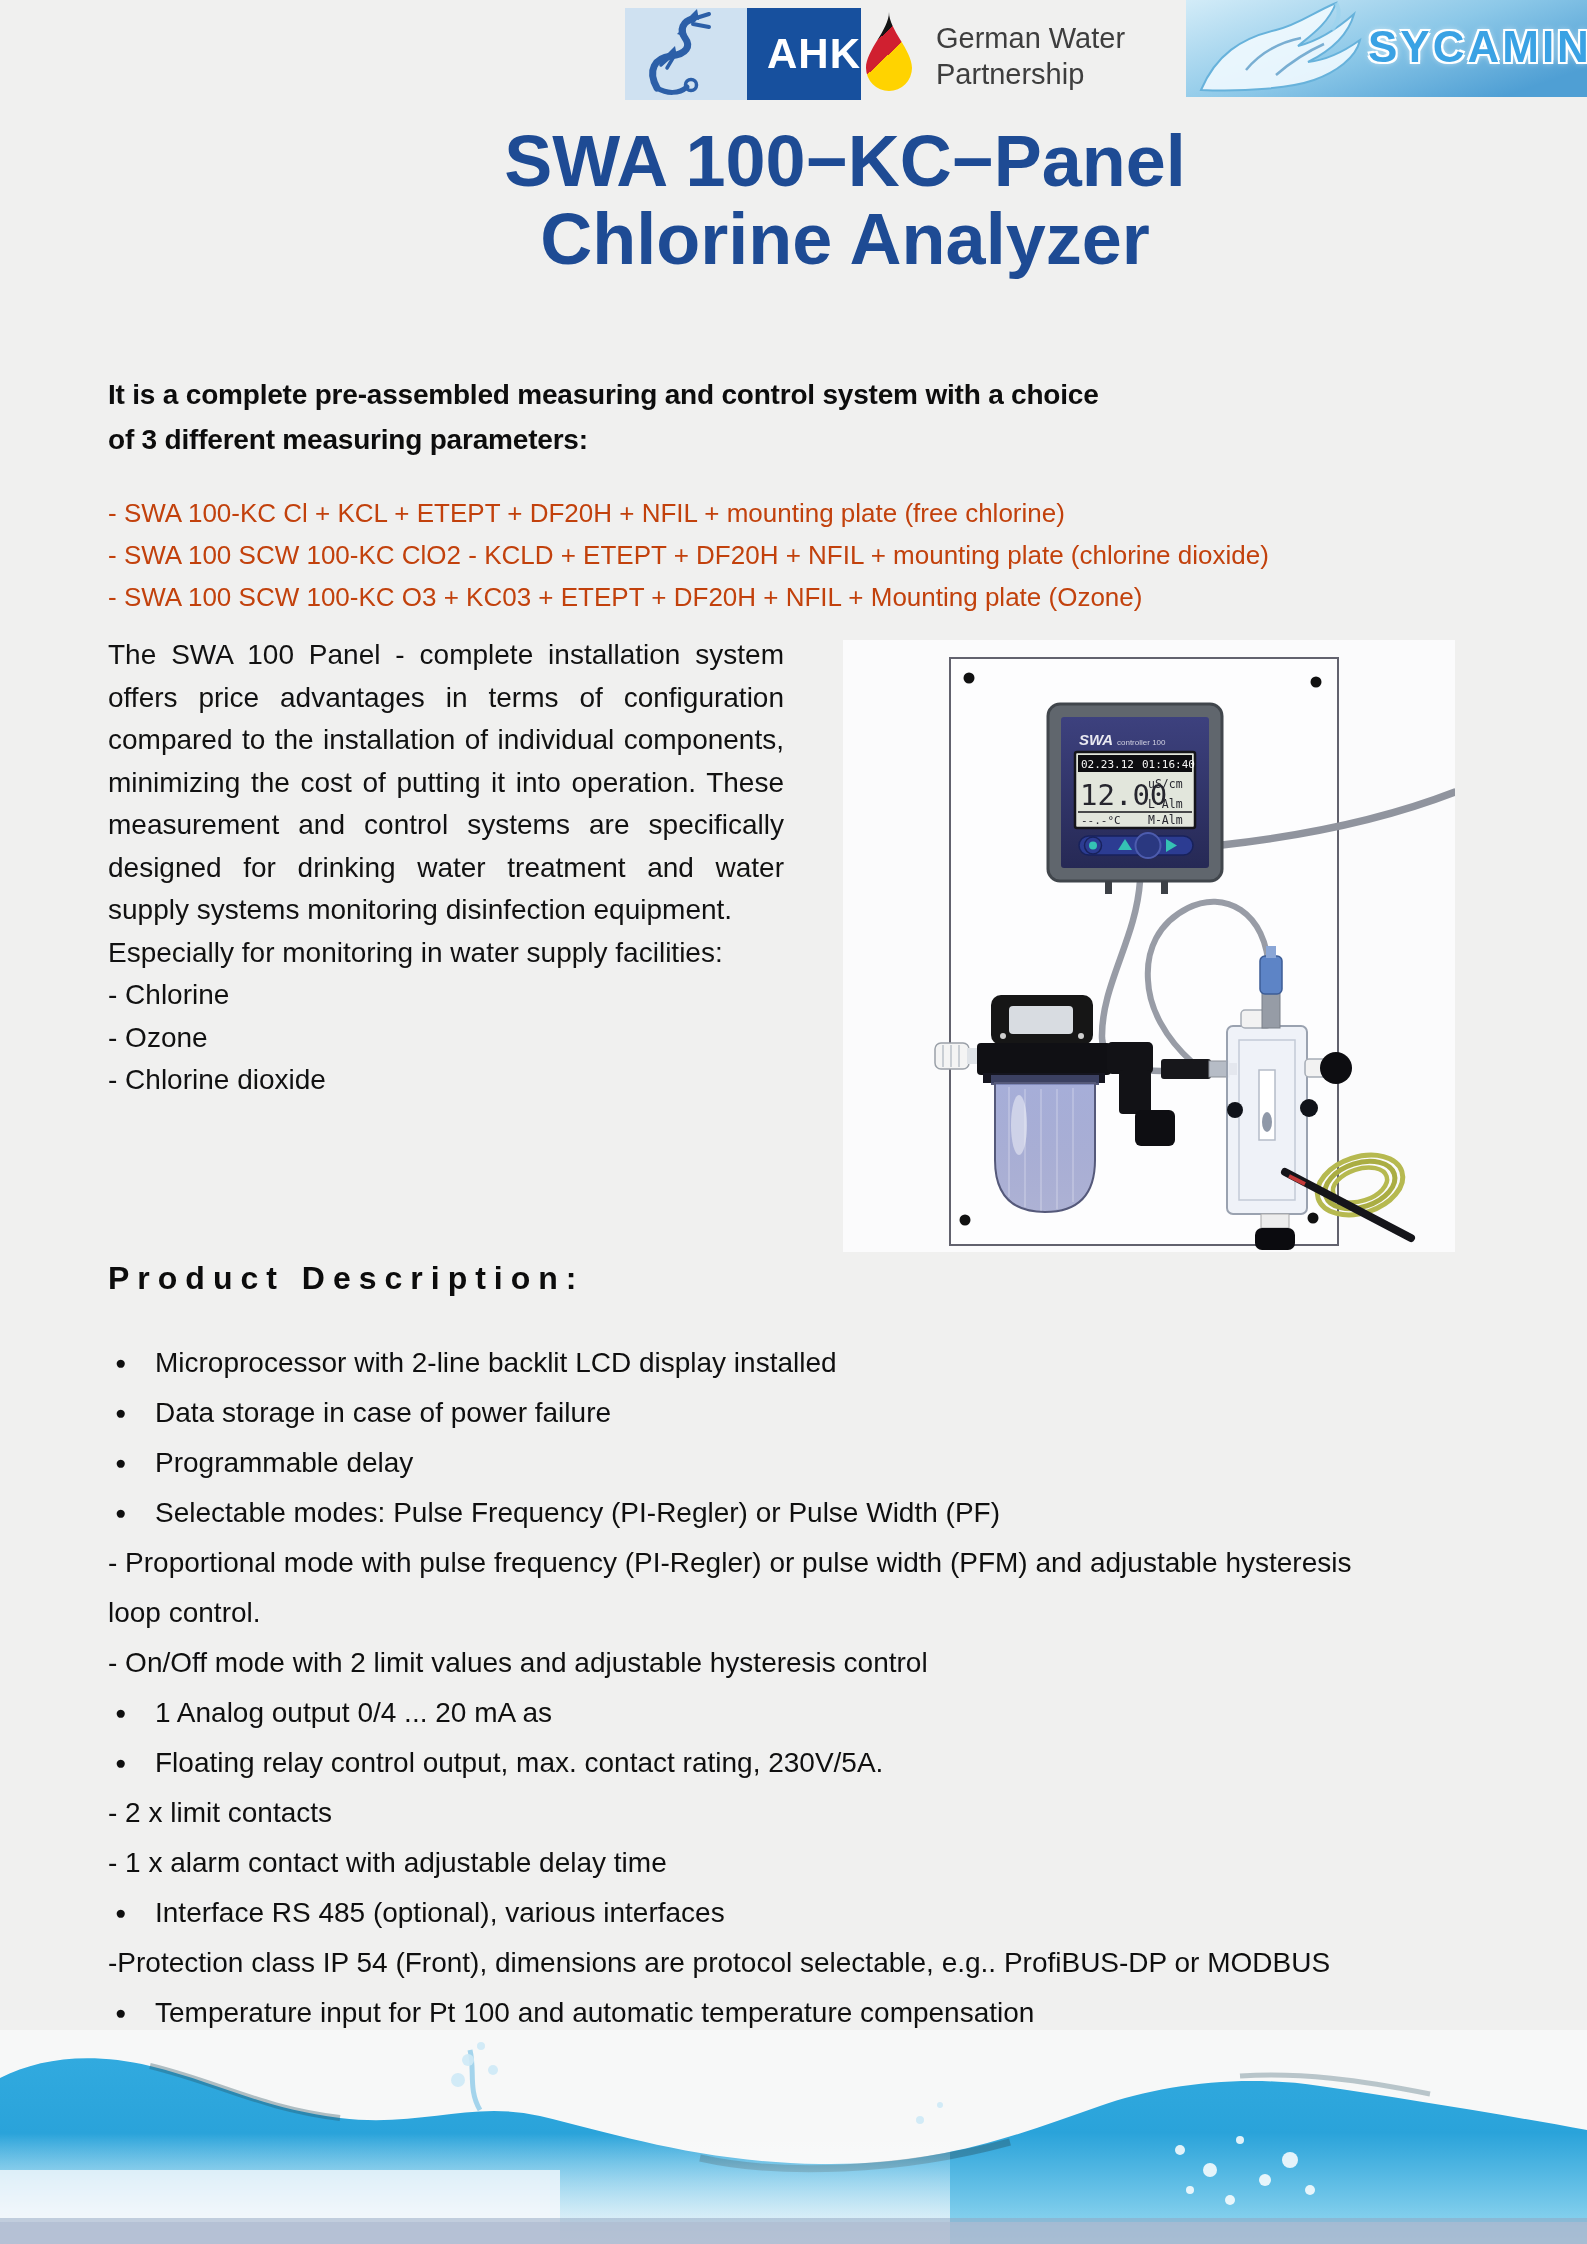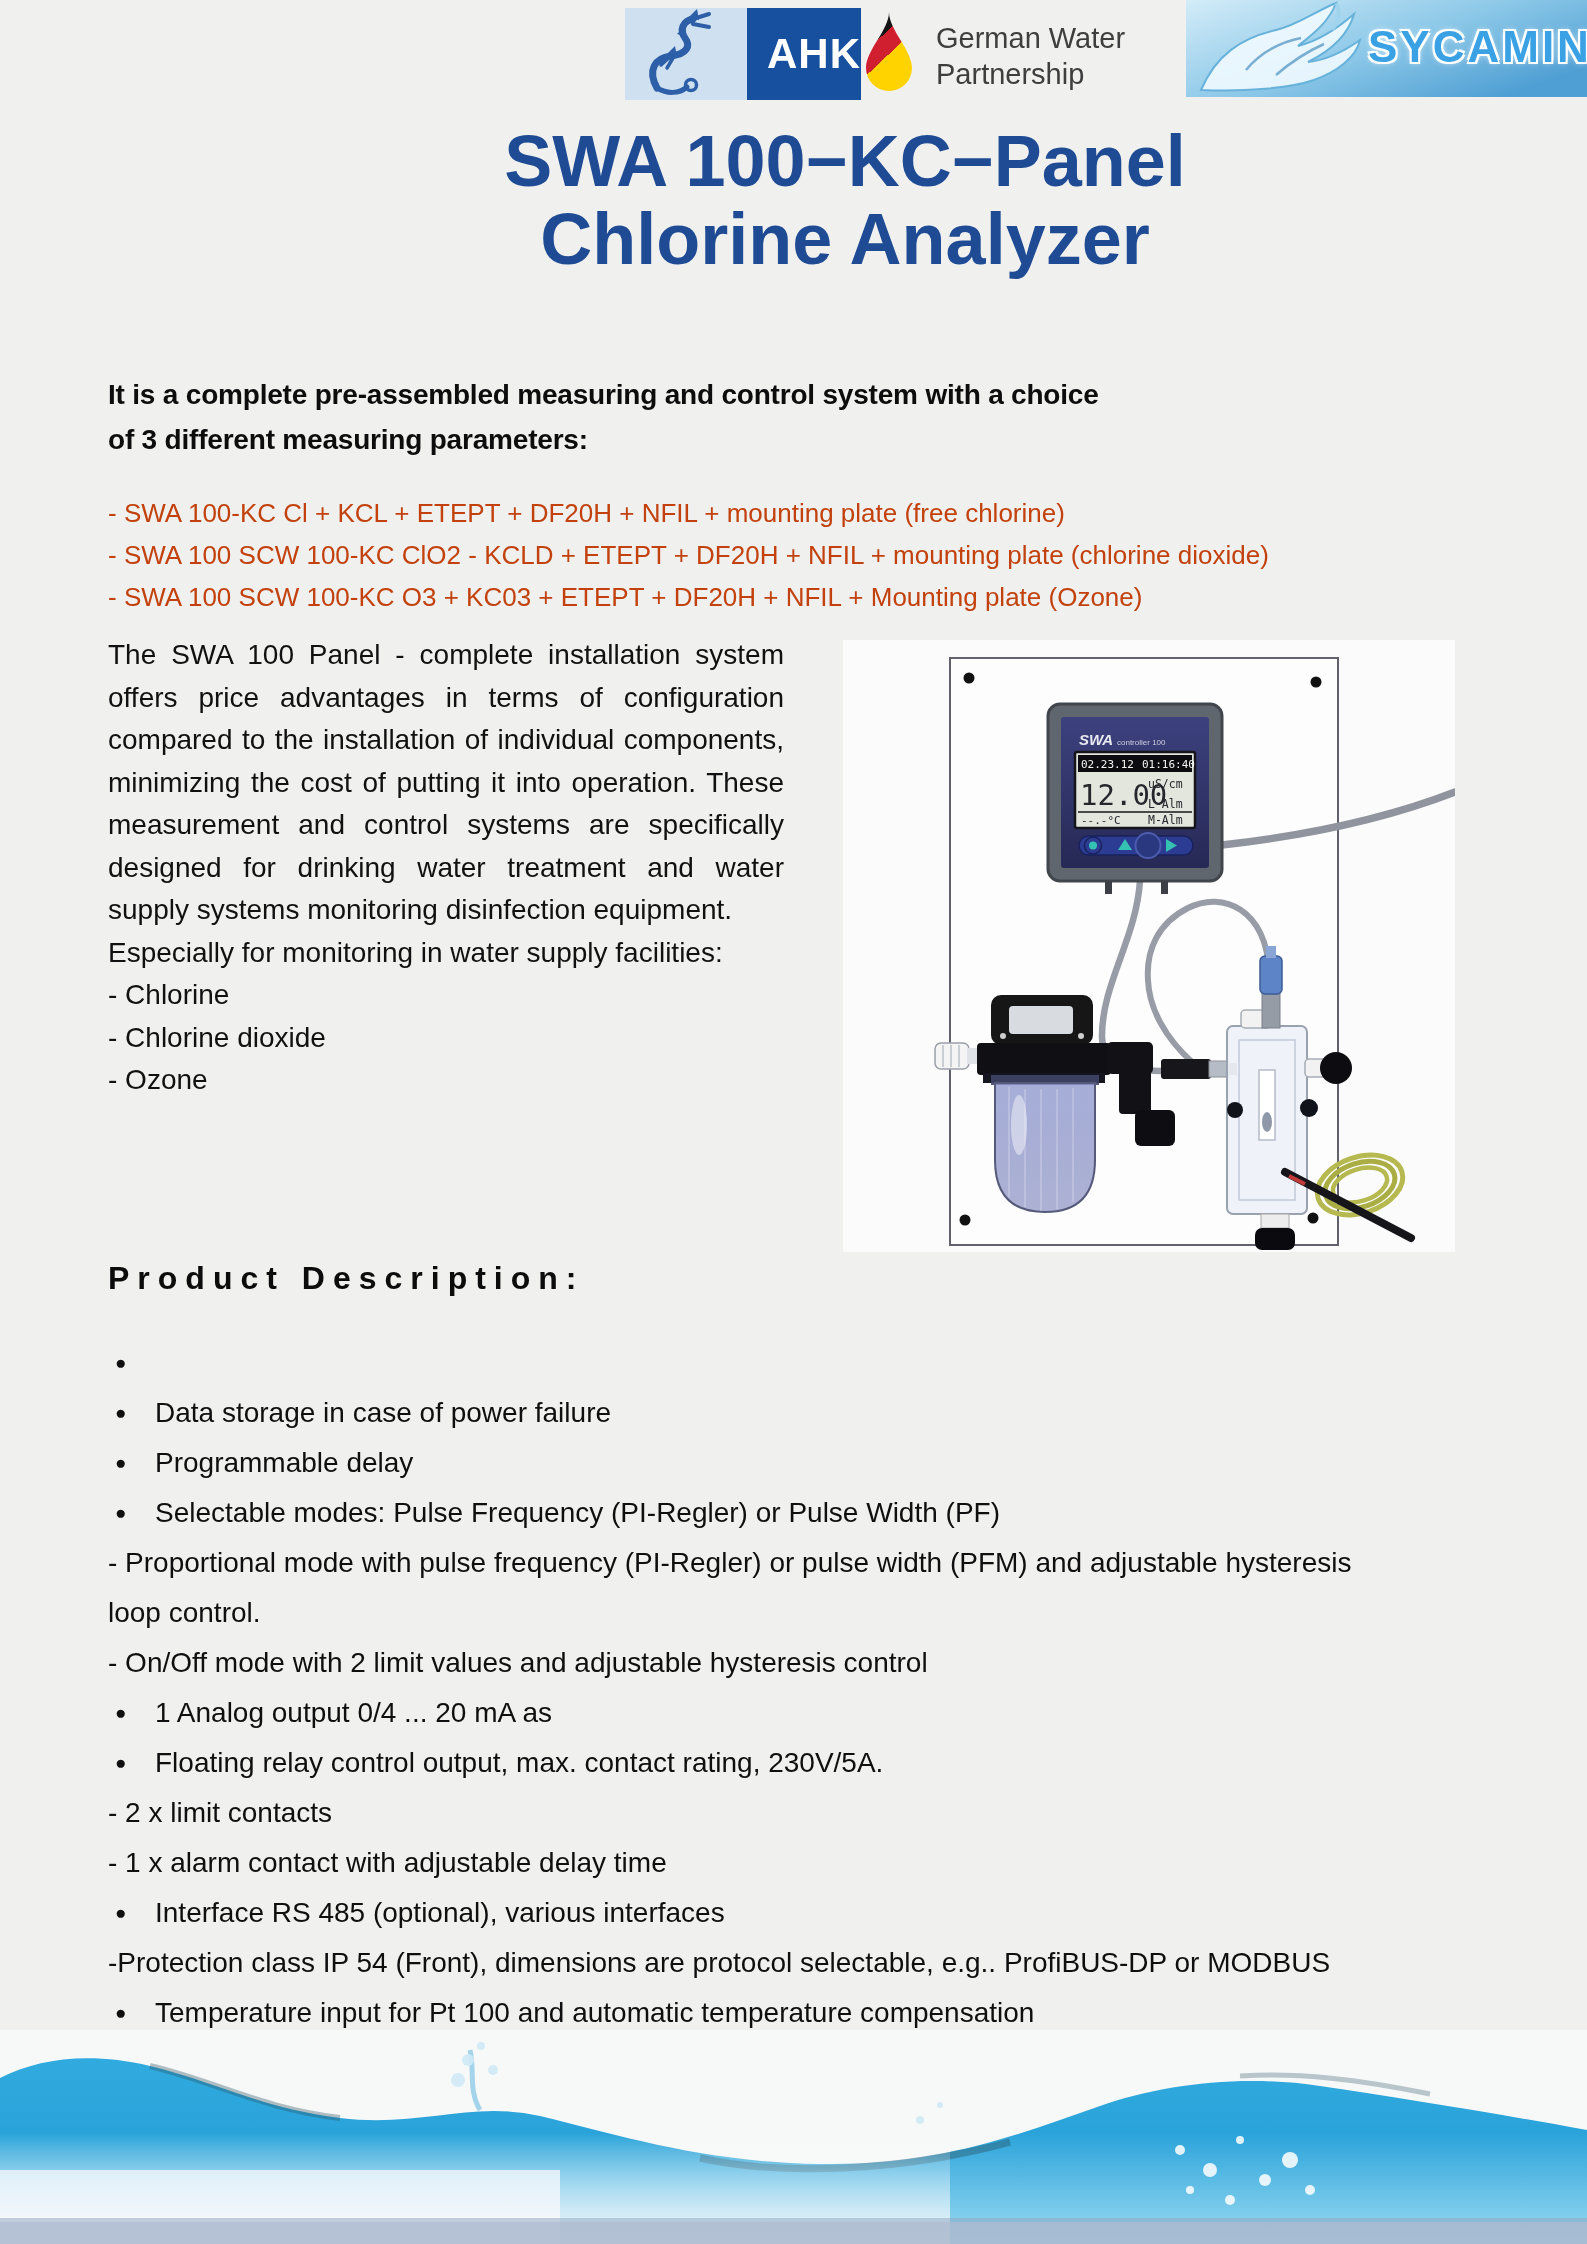--- a/index.html
+++ b/index.html
@@ -121,22 +121,22 @@
       <div class="config-line">- SWA 100 SCW 100-KC ClO2 - KCLD + ETEPT + DF20H + NFIL + mounting plate (chlorine dioxide)</div>
       <div class="config-line">- SWA 100 SCW 100-KC O3 + KC03 + ETEPT + DF20H + NFIL + Mounting plate (Ozone)</div>
     </div>
 
   <div class="overview">
     <p>The SWA 100 Panel - complete installation system offers price advantages in terms of configuration compared to the installation of individual components, minimizing the cost of putting it into operation. These measurement and control systems are specifically designed for drinking water treatment and water supply systems monitoring disinfection equipment.</p>
     <p>Especially for monitoring in water supply facilities:</p>
     <div>
 
     <div class="facility-line">- Chlorine</div>
+        <div class="facility-line">- Ozone</div>
         <div class="facility-line">- Chlorine dioxide</div>
-        <div class="facility-line">- Ozone</div>
       </div>
   </div>
 
   <div class="photo">
     <svg width="612" height="612" viewBox="0 0 612 612">
       <defs>
         <linearGradient id="faceGrad" x1="0" y1="0" x2="0" y2="1">
           <stop offset="0" stop-color="#3d417e"></stop>
             <stop offset="1" stop-color="#262955"></stop>
         </linearGradient>
@@ -240,20 +240,21 @@
       </g>
     </svg>
   </div>
 
   <div class="pd-heading">Product Description:</div>
 
   <div class="pd-list">
 
       <div class="pd-row bullet">
         <span class="marker">●</span>
+        <span class="txt">Microprocessor with 2-line backlit LCD display installed</span>
       </div>
 
       <div class="pd-row bullet">
         <span class="marker">●</span>
         <span class="txt">Data storage in case of power failure</span>
       </div>
 
       <div class="pd-row bullet">
         <span class="marker">●</span>
         <span class="txt">Programmable delay</span>

